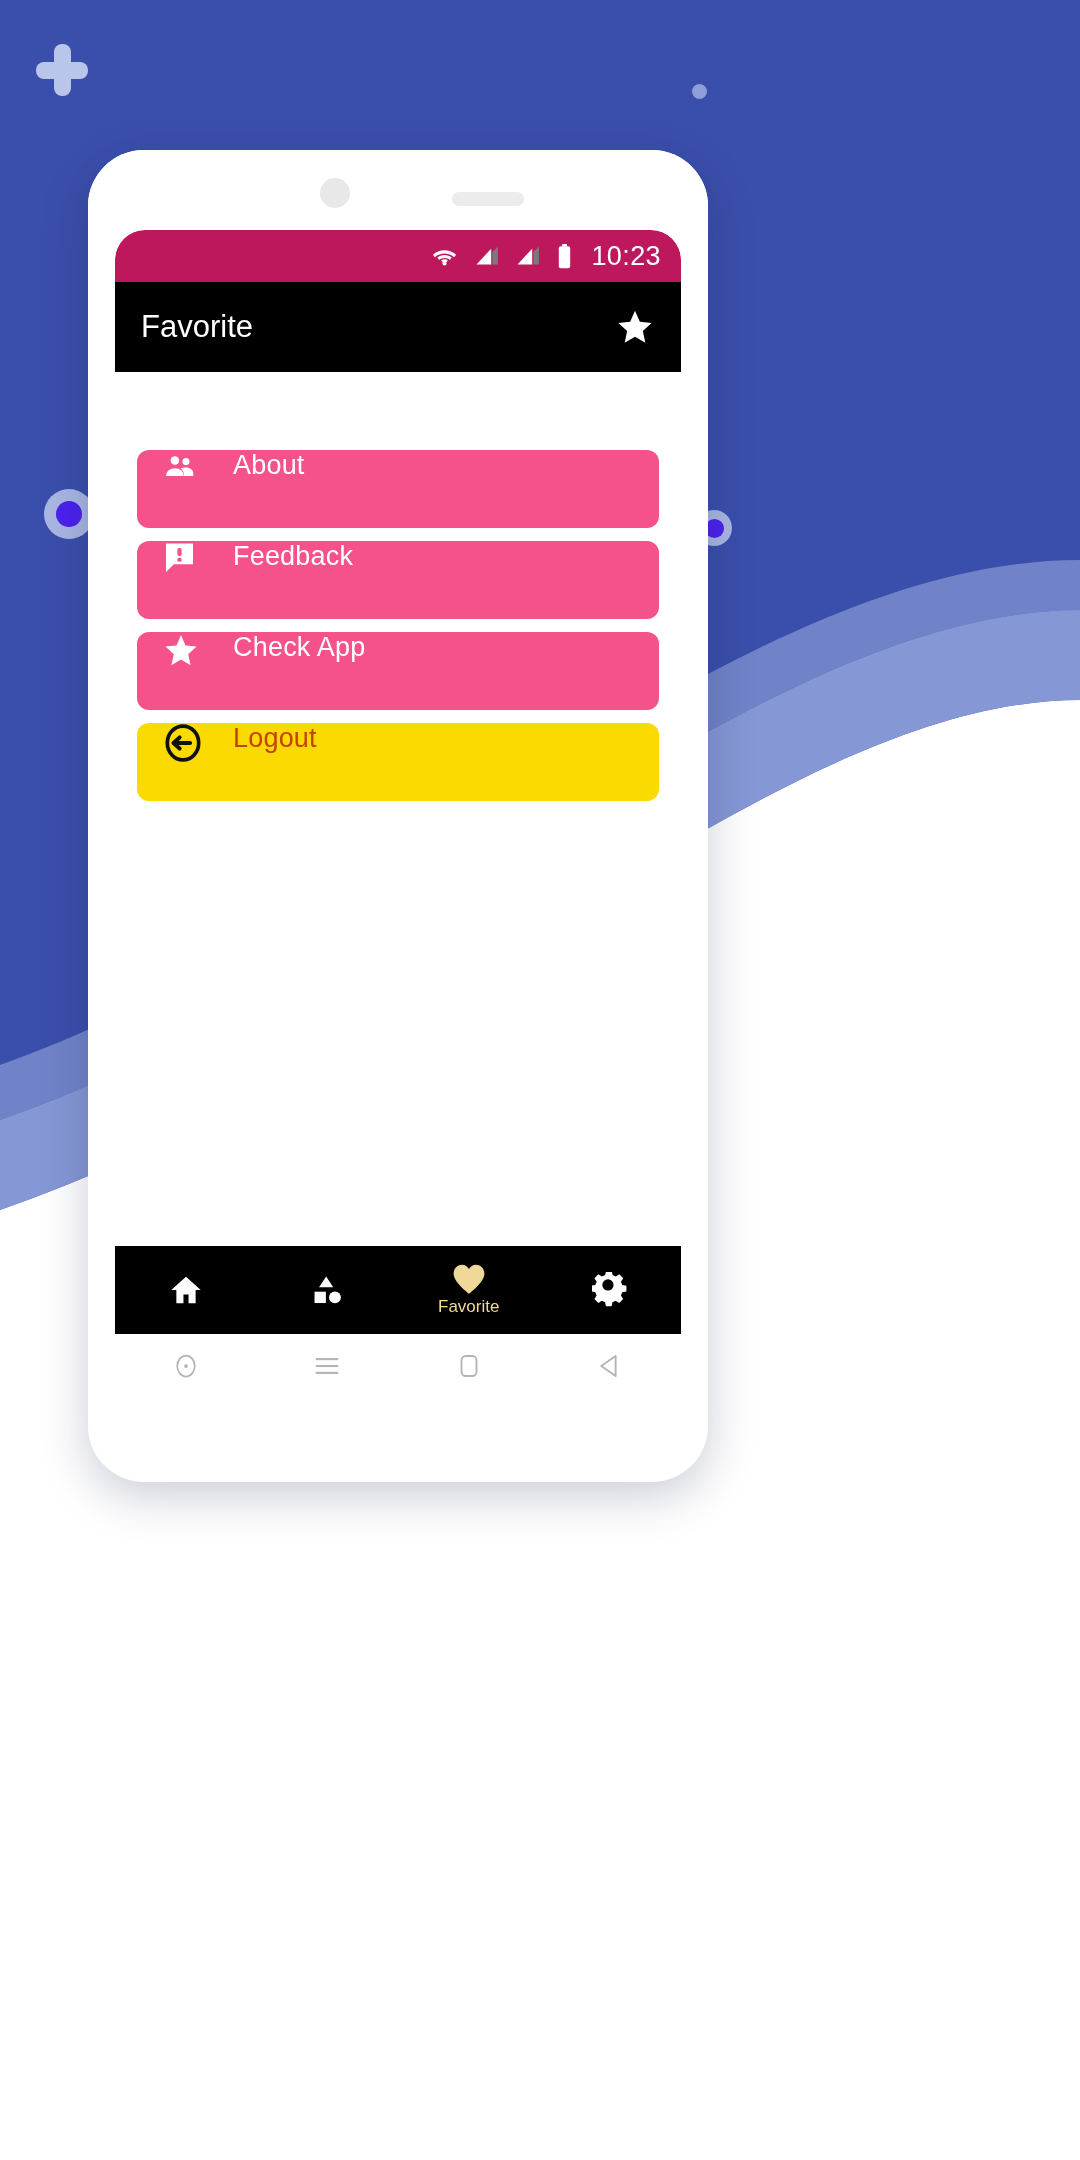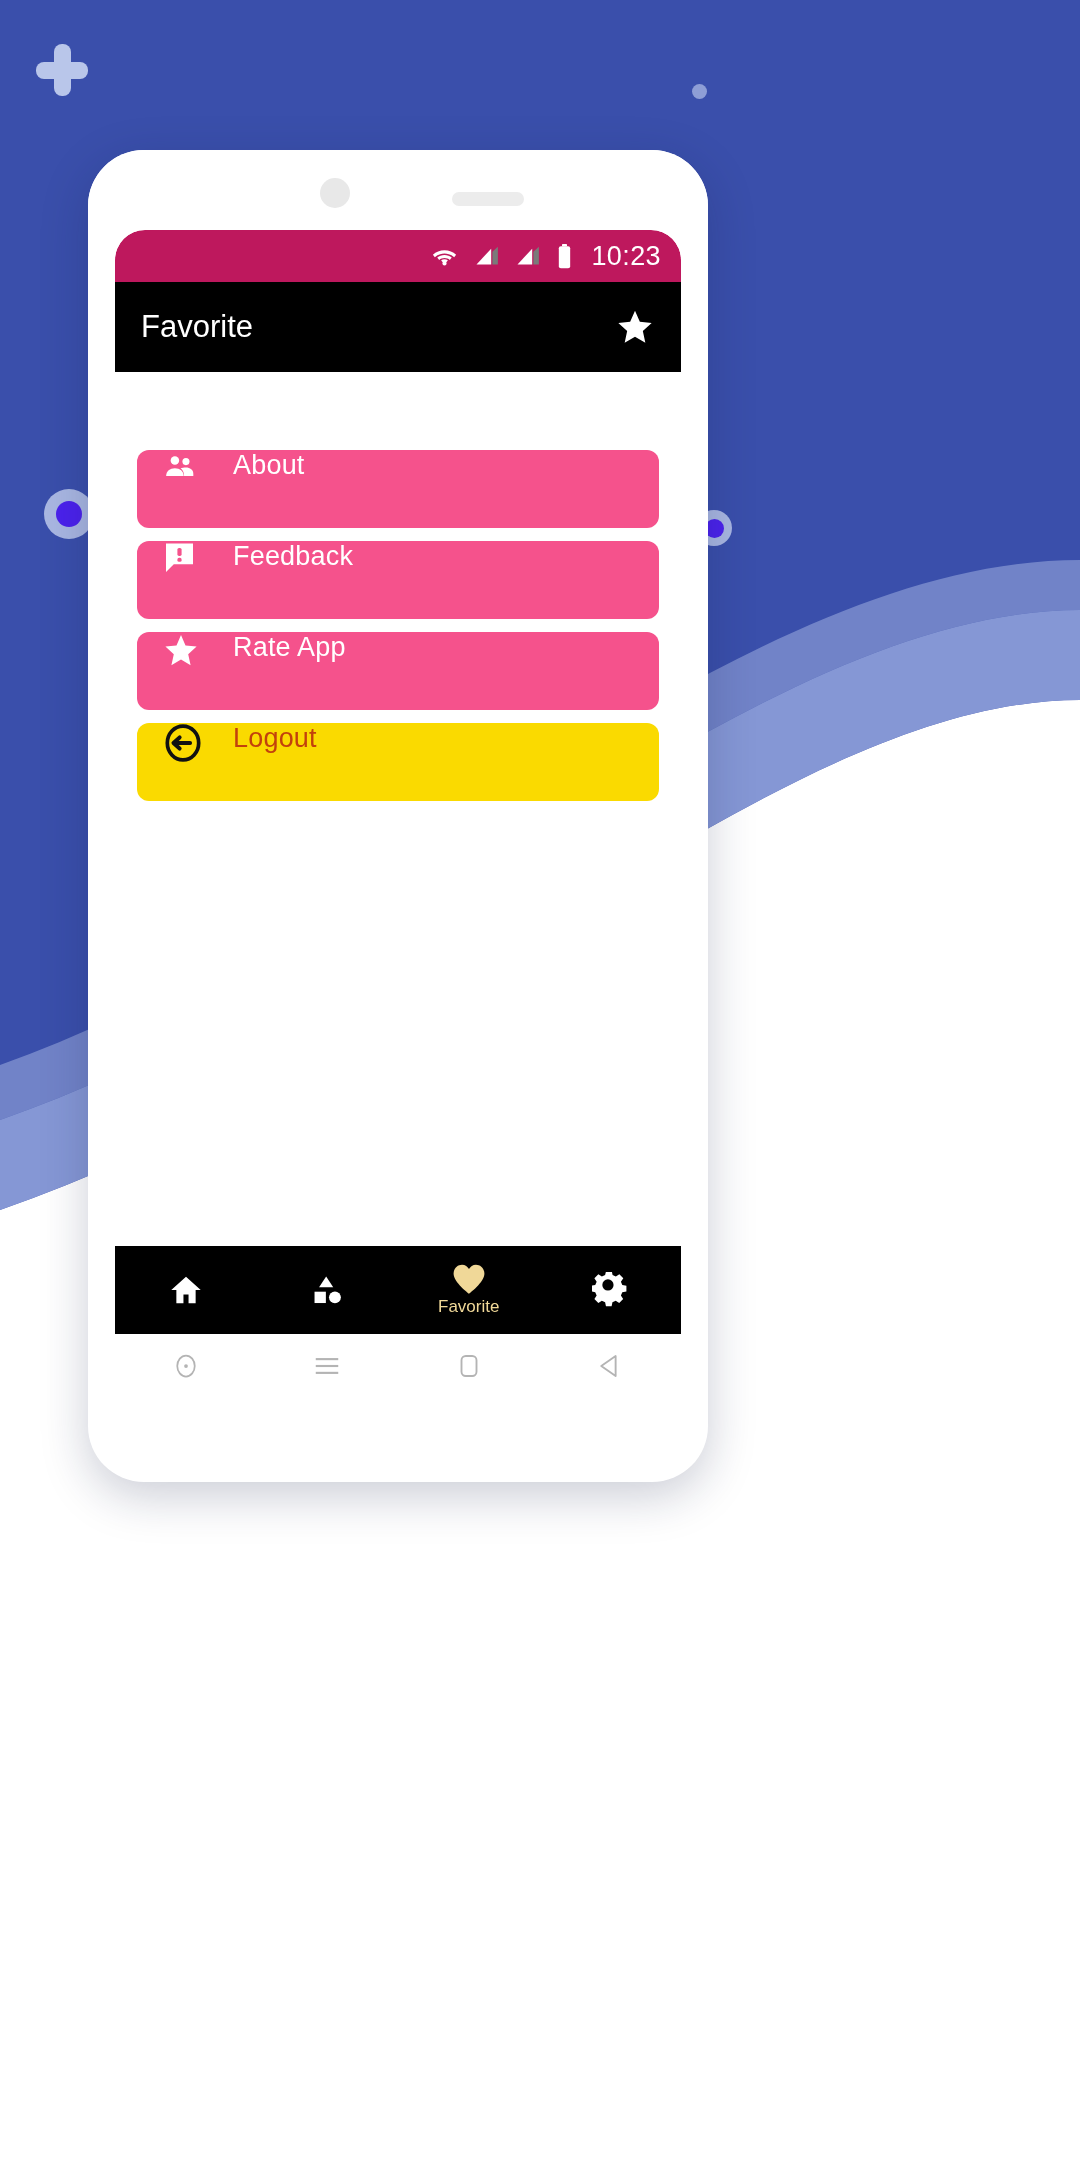--- a/index.html
+++ b/index.html
@@ -220,21 +220,21 @@
         </span>
         <span class="ml">Feedback</span>
       </div>
 
       <div class="menu-btn pink">
         <span class="mi">
           <svg width="36" height="36" viewBox="0 0 24 24" fill="#fff">
             <path d="M12 2 L15 9 L22.4 9.7 L16.8 14.8 L18.4 22.2 L12 18.3 L5.6 22.2 L7.2 14.8 L1.6 9.7 L9 9 Z"></path>
           </svg>
         </span>
-        <span class="ml">Rate App</span>
+        <span class="ml">Check App</span>
       </div>
 
 
 
 
       <div class="menu-btn yellow">
         <span class="mi">
           <svg width="40" height="40" viewBox="0 0 26 26">
             <ellipse cx="13" cy="13" rx="10.2" ry="11" fill="none" stroke="#111" stroke-width="2.4"></ellipse>
             <path d="M17.6 13 L7.4 13 M10.8 9.4 L6.8 13 L10.8 16.6" stroke="#111" stroke-width="2.6" fill="none" stroke-linecap="round" stroke-linejoin="round"></path>

